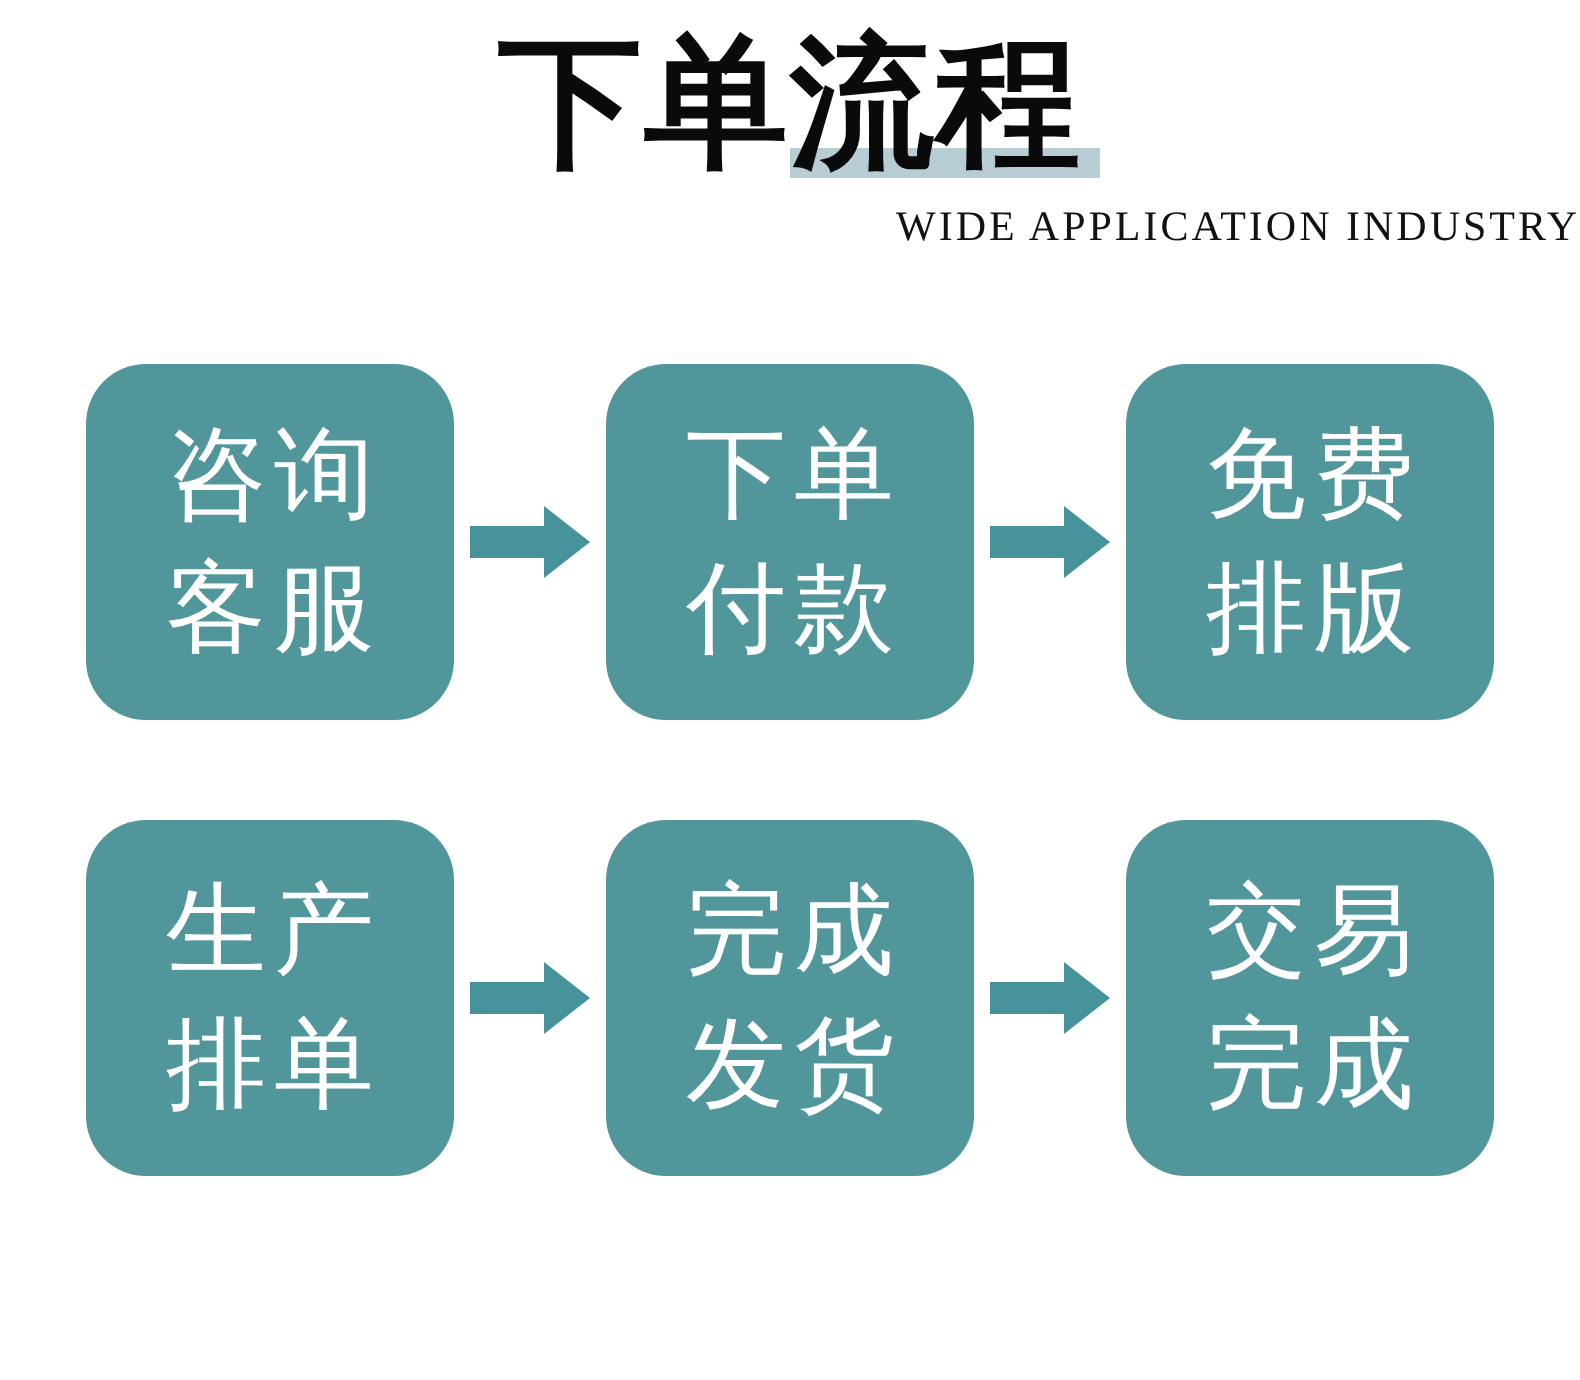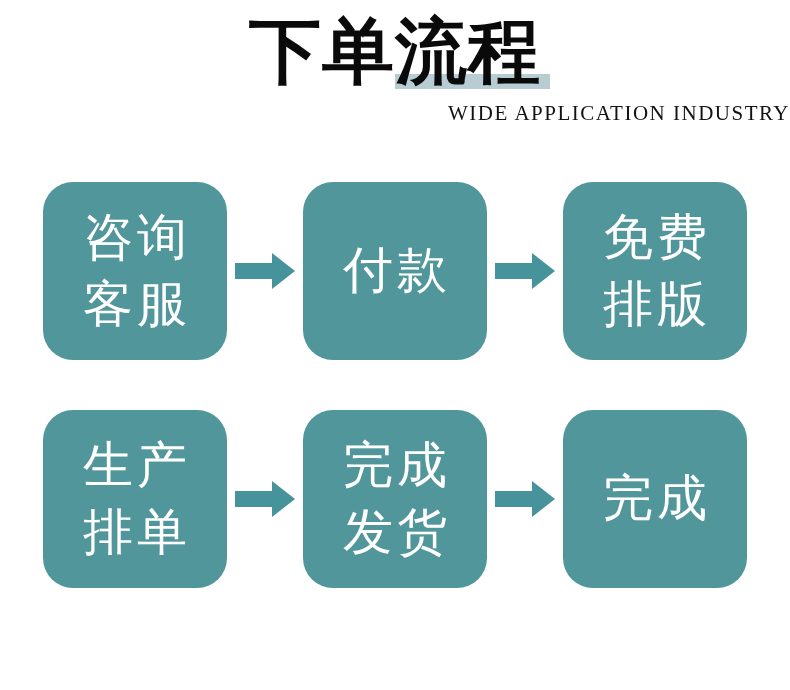--- a/index.html
+++ b/index.html
@@ -68,20 +68,21 @@
 
     <div class="row">
       <div class="stepbox">
         <div>咨询</div>
         <div>客服</div>
       </div>
       <svg class="arrow" width="60" height="36" viewBox="0 0 60 36">
         <path d="M0 10 H37 V0 L60 18 L37 36 V26 H0 Z" fill="#47939B"></path>
       </svg>
       <div class="stepbox">
+        <div>下单</div>
         <div>付款</div>
       </div>
       <svg class="arrow" width="60" height="36" viewBox="0 0 60 36">
         <path d="M0 10 H37 V0 L60 18 L37 36 V26 H0 Z" fill="#47939B"></path>
       </svg>
       <div class="stepbox">
         <div>免费</div>
         <div>排版</div>
       </div>
     </div>
@@ -95,18 +96,19 @@
         <path d="M0 10 H37 V0 L60 18 L37 36 V26 H0 Z" fill="#47939B"></path>
       </svg>
       <div class="stepbox">
         <div>完成</div>
         <div>发货</div>
       </div>
       <svg class="arrow" width="60" height="36" viewBox="0 0 60 36">
         <path d="M0 10 H37 V0 L60 18 L37 36 V26 H0 Z" fill="#47939B"></path>
       </svg>
       <div class="stepbox">
+        <div>交易</div>
         <div>完成</div>
       </div>
     </div>
 
   </div>
 </div>
 
 </body></html>

